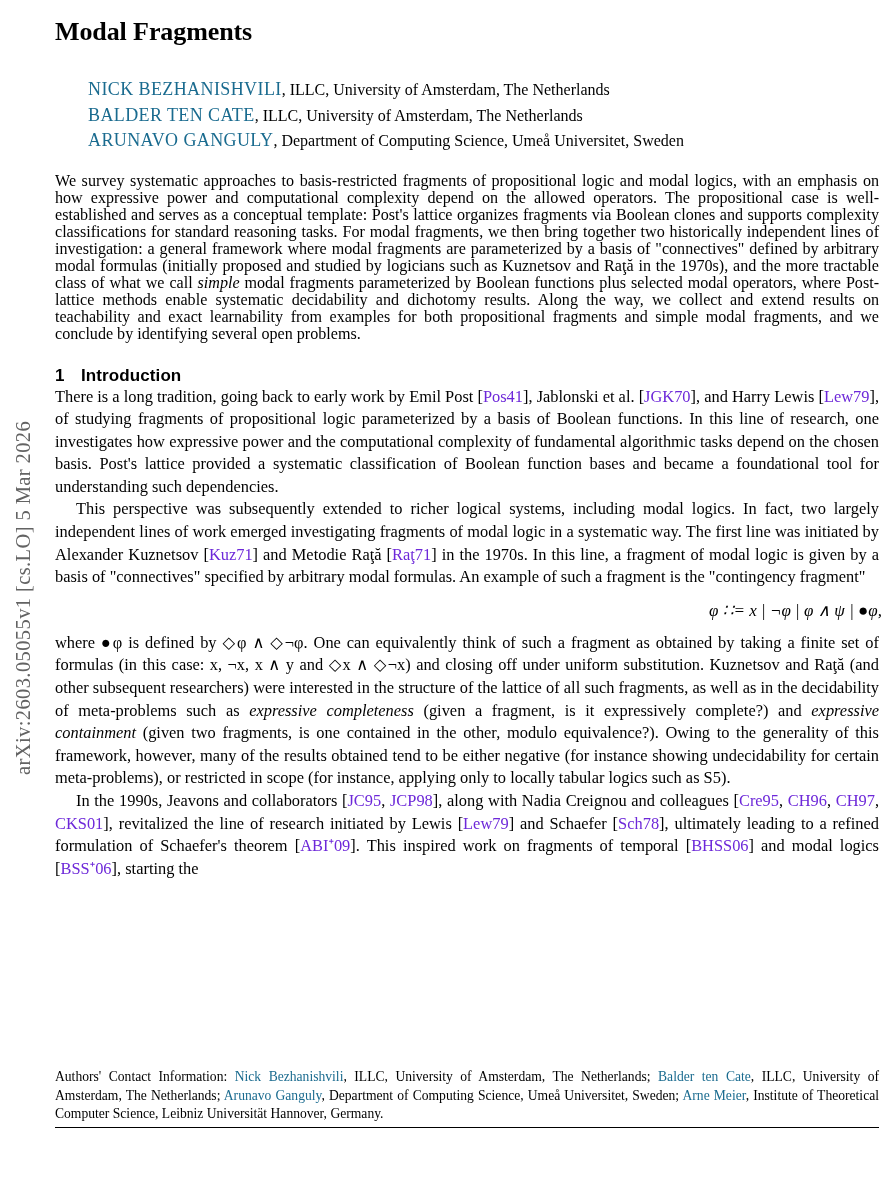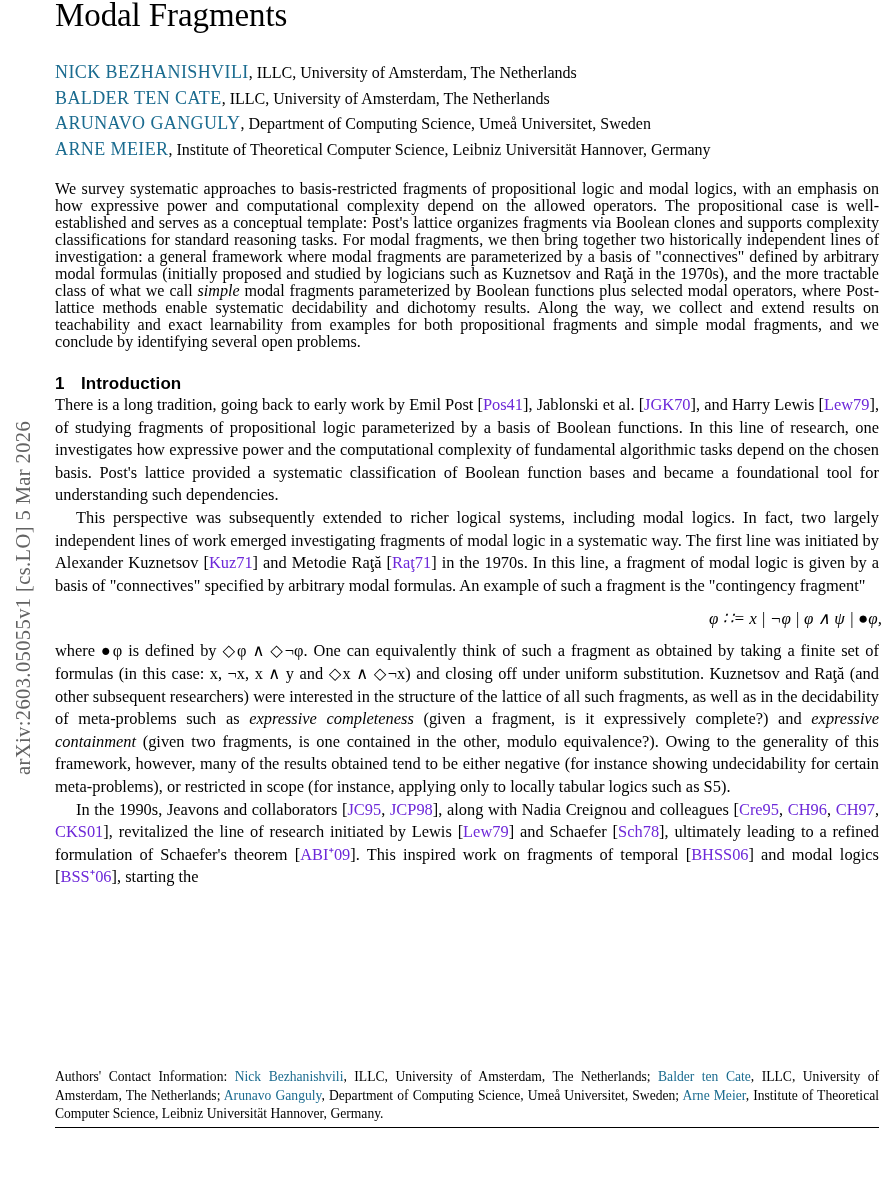--- a/index.html
+++ b/index.html
@@ -42,31 +42,32 @@
   .page {
     position: absolute;
     left: 55px;
     top: 0;
     width: 827px;
     height: 1195px;
   }
 
   .title {
     font-family: "Liberation Serif", serif;
-    font-size: 33px;
-    font-weight: normal;
+    font-size: 26px;
+    font-weight: bold;
     letter-spacing: -0.1px;
     margin: 0;
-    padding-top: 0px;
+    padding-top: 17px;
     line-height: 30px;
     color: #000;
   }
 
   .authors {
     margin-top: 30px;
+    margin-left: 33px;
   }
   .author-line {
     font-size: 16.5px;
     line-height: 25.5px;
     color: #000;
   }
   .author-name {
     color: #1a6b8f;
     font-variant: small-caps;
     letter-spacing: 0.4px;
@@ -154,23 +155,20 @@
   <div class="authors">
     <div class="author-line">
       <span class="author-name">NICK BEZHANISHVILI</span><span class="author-aff">, ILLC, University of Amsterdam, The Netherlands</span>
     </div>
     <div class="author-line">
       <span class="author-name">BALDER TEN CATE</span><span class="author-aff">, ILLC, University of Amsterdam, The Netherlands</span>
     </div>
     <div class="author-line">
       <span class="author-name">ARUNAVO GANGULY</span><span class="author-aff">, Department of Computing Science, Umeå Universitet, Sweden</span>
     </div>
-    <div class="author-line">
-      <span class="author-name">ARNE MEIER</span><span class="author-aff">, Institute of Theoretical Computer Science, Leibniz Universität Hannover, Germany</span>
-    </div>
   </div>
 
   <div class="abstract"><span>We survey systematic approaches to basis-restricted fragments of propositional logic and modal logics, with an emphasis on how expressive power and computational complexity depend on the allowed operators. The propositional case is well-established and serves as a conceptual template: Post's lattice organizes fragments via Boolean clones and supports complexity classifications for standard reasoning tasks. For modal fragments, we then bring together two historically independent lines of investigation: a general framework where modal fragments are parameterized by a basis of "connectives" defined by arbitrary modal formulas (initially proposed and studied by logicians such as Kuznetsov and Raţă in the 1970s), and the more tractable class of what we call </span><em>simple</em><span> modal fragments parameterized by Boolean functions plus selected modal operators, where Post-lattice methods enable systematic decidability and dichotomy results. Along the way, we collect and extend results on teachability and exact learnability from examples for both propositional fragments and simple modal fragments, and we conclude by identifying several open problems.</span></div>
 
   <div class="section-head"><span class="secnum">1</span><span>Introduction</span></div>
 
   <p class="body"><span>There is a long tradition, going back to early work by Emil Post [</span><span class="cite">Pos41</span><span>], Jablonski et al. [</span><span class="cite">JGK70</span><span>], and Harry Lewis [</span><span class="cite">Lew79</span><span>], of studying fragments of propositional logic parameterized by a basis of Boolean functions. In this line of research, one investigates how expressive power and the computational complexity of fundamental algorithmic tasks depend on the chosen basis. Post's lattice provided a systematic classification of Boolean function bases and became a foundational tool for understanding such dependencies.</span></p>
 
   <p class="body indent"><span>This perspective was subsequently extended to richer logical systems, including modal logics. In fact, two largely independent lines of work emerged investigating fragments of modal logic in a systematic way. The first line was initiated by Alexander Kuznetsov [</span><span class="cite">Kuz71</span><span>] and Metodie Raţă [</span><span class="cite">Raţ71</span><span>] in the 1970s. In this line, a fragment of modal logic is given by a basis of "connectives" specified by arbitrary modal formulas. An example of such a fragment is the "contingency fragment"</span></p>
 

